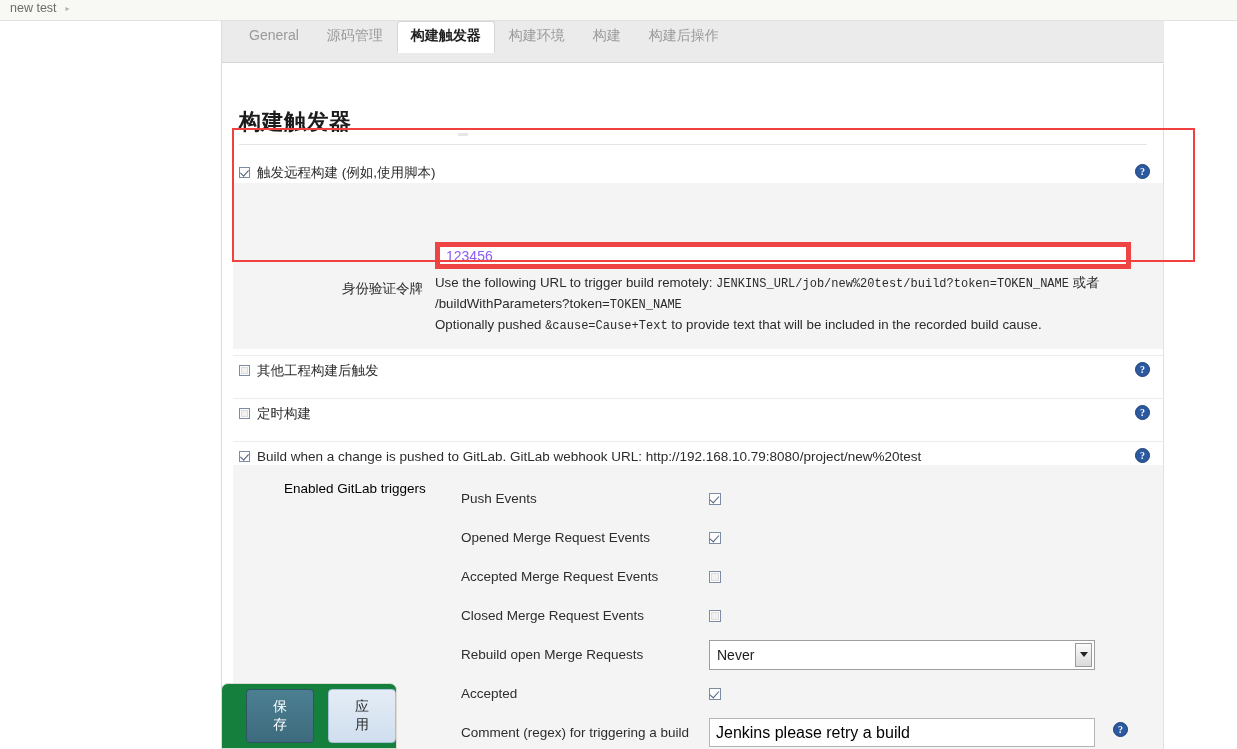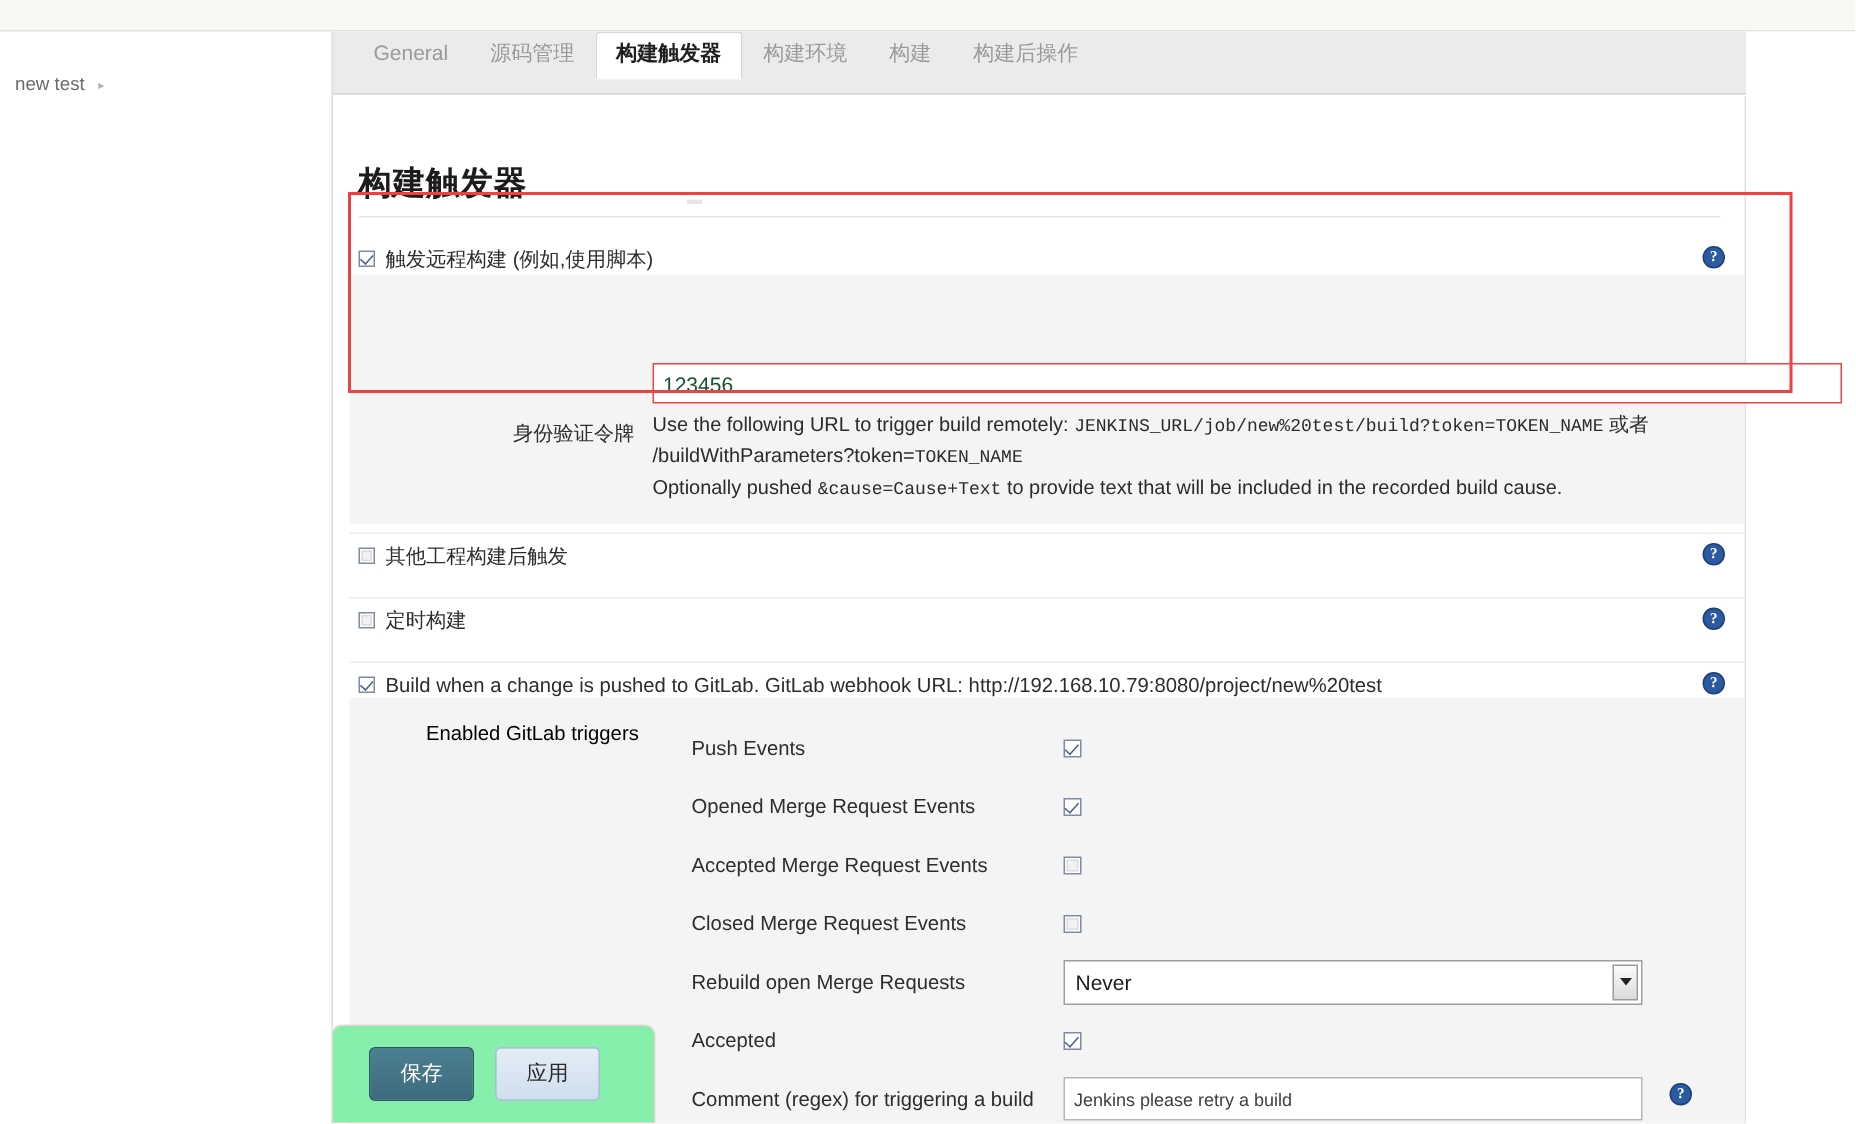--- a/index.html
+++ b/index.html
@@ -25,21 +25,20 @@
     border-bottom: 1px solid #e3e3dd;
   }
   .breadcrumb {
     position: absolute;
     left: 10px; top: 1px;
     font-size: 12.5px;
     color: #6b6b6b;
     display: flex;
     align-items: center;
     gap: 9px;
-    margin-top: 48px;
   }
   .breadcrumb-sep {
     color: #b0b0b0;
     font-size: 8px;
     line-height: 1;
     transform: translateY(1px);
   }
 
   
   .config-area {
@@ -197,28 +196,28 @@
     flex: none;
     text-align: right;
     padding-right: 12px;
     font-size: 13.5px;
     color: #2d2d2d;
     line-height: 26px;
     box-sizing: border-box;
   }
   .field-control { flex: 1; }
   input.text-field {
-    width: 793px;
+    width: 696px;
     height: 27px;
     box-sizing: border-box;
-    border: 1px solid #ef4444;
+    border: 5px solid #ef4444;
     background: #ffffff;
     font-family: "Liberation Sans", sans-serif;
     font-size: 14px;
-    color: #14532d;
+    color: #8b5cf6;
     padding: 2px 6px;
     outline: none;
   }
   .help-text {
     font-size: 13.3px;
     color: #2b2b2b;
     line-height: 20px;
     margin-top: 4px;
     max-width: 700px;
   }
@@ -315,22 +314,22 @@
     border-right: 4px solid transparent;
     border-top: 5px solid #222222;
   }
   .gl-regex-input {
     width: 386px;
     height: 29px;
     box-sizing: border-box;
     border: 1px solid #b5b5b5;
     background: #ffffff;
     font-family: "Liberation Sans", sans-serif;
-    font-size: 12px;
-    color: #404040;
+    font-size: 16px;
+    color: #000000;
     padding: 2px 6px;
     outline: none;
   }
   .gl-row .row-help {
     position: absolute;
     left: 652px;
     top: 9px;
     width: 15px; height: 15px;
     border-radius: 50%;
     background: #2c5aa0;
@@ -358,22 +357,22 @@
     border: 2px solid #f0403f;
     box-sizing: border-box;
     pointer-events: none;
     z-index: 20;
   }
 
   
   .save-bar {
     position: absolute;
     left: 221px; top: 683px;
-    width: 216px; height: 66px;
-    background: #86efac;
+    width: 176px; height: 66px;
+    background: #15803d;
     border: 1px solid #dedad0;
     border-radius: 7px 7px 0 0;
     box-sizing: border-box;
     z-index: 30;
     display: flex;
     align-items: center;
     padding-left: 24px;
     gap: 14px;
   }
   .btn-save {

